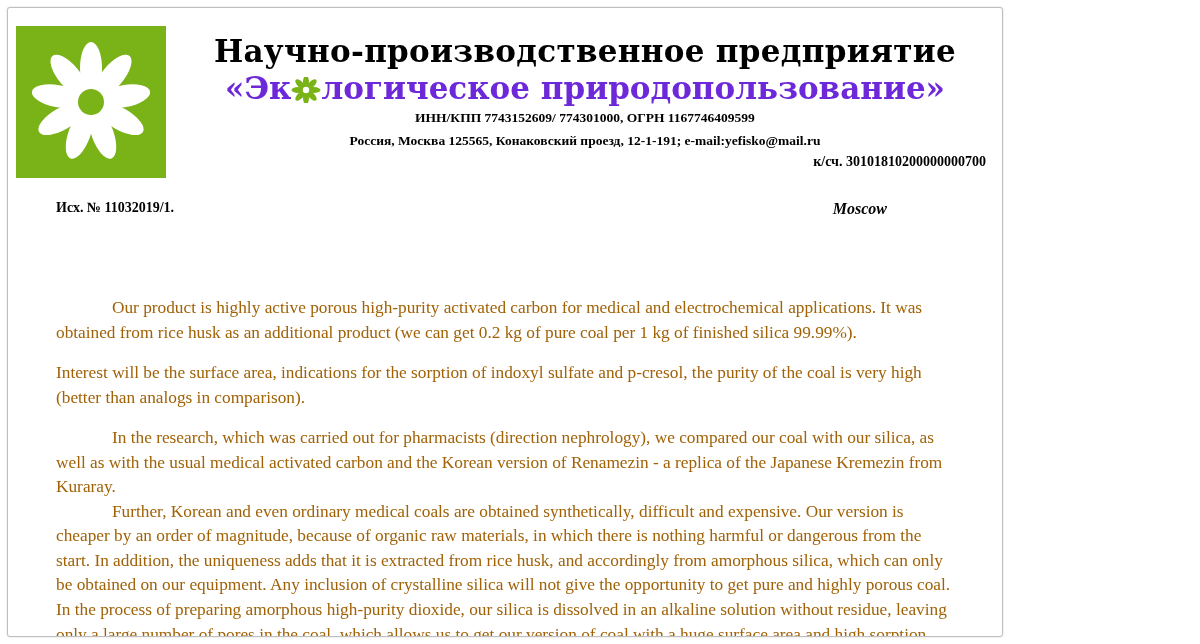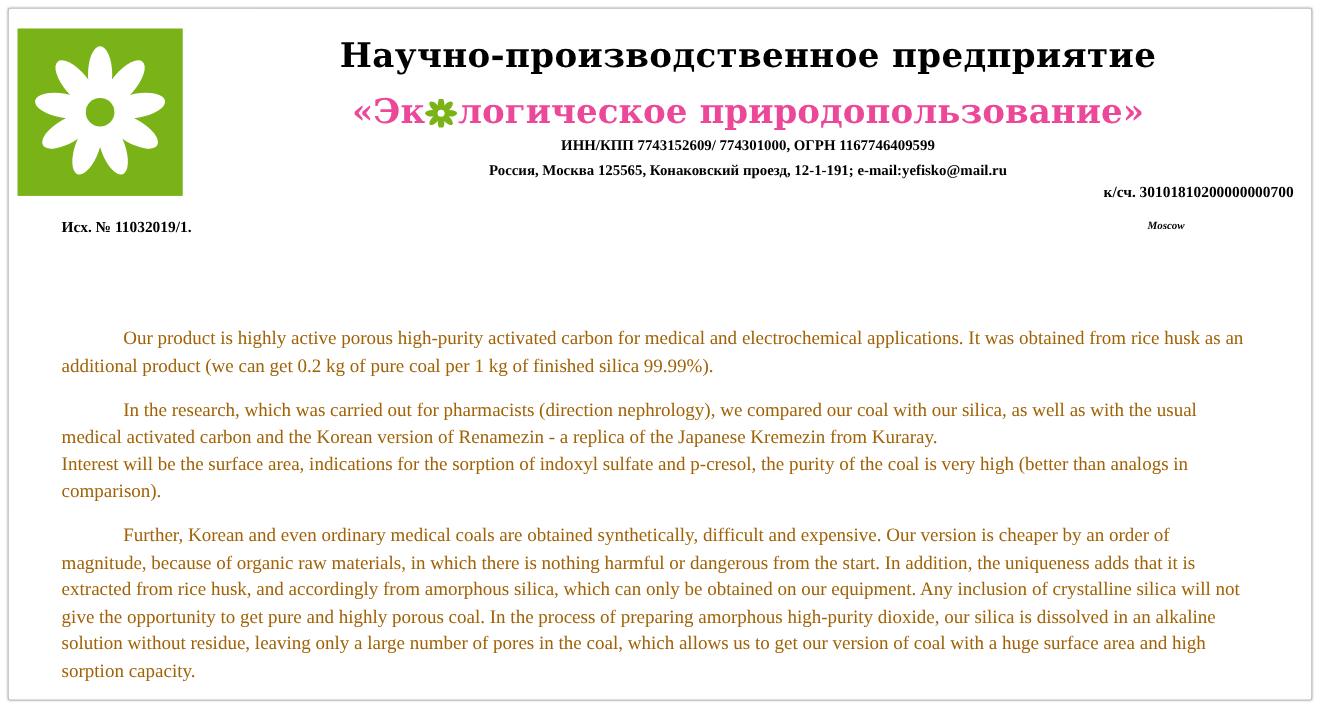--- a/index.html
+++ b/index.html
@@ -17,21 +17,21 @@
     position: relative;
     width: 1200px;
     height: 644px;
     box-sizing: border-box;
     background: #ffffff;
   }
   .sheet {
     position: absolute;
     left: 7px;
     top: 7px;
-    width: 1186px;
+    width: 996px;
     height: 630px;
     box-sizing: border-box;
     border: 1px solid #bfbfbf;
     border-radius: 3px;
     background: #ffffff;
     box-shadow: 0 0 2px rgba(0,0,0,0.18);
     overflow: hidden;
   }
 
   
@@ -62,23 +62,23 @@
     font-size: 31px;
     letter-spacing: 0.3px;
     color: #000;
     line-height: 1.12;
     white-space: nowrap;
   }
   .org-line2 {
     font-family: "DejaVu Serif", serif;
     font-weight: bold;
     font-size: 31px;
-    color: #ec4899;
+    color: #6d28d9;
     line-height: 1.12;
-    margin-top: 16px;
+    margin-top: 2px;
     white-space: nowrap;
     position: relative;
   }
   .org-line2 .mark {
     display: inline-block;
     width: 30px;
     height: 26px;
     vertical-align: -4px;
     position: relative;
   }
@@ -123,21 +123,21 @@
     font-size: 14px;
     color: #000;
   }
   .ref-city {
     position: absolute;
     right: 115px;
     top: 4px;
     font-family: "Liberation Serif", serif;
     font-style: italic;
     font-weight: bold;
-    font-size: 10px;
+    font-size: 16px;
     color: #000;
   }
 
   
   .body-text {
     margin: 64px 48px 0 48px;
     font-family: "Liberation Serif", serif;
     font-size: 17.3px;
     line-height: 1.42;
     color: #a16207;
@@ -203,19 +203,19 @@
       </div>
     </div>
 
     <div class="refline">
       <div class="ref-no">Исх. № 11032019/1.</div>
       <div class="ref-city">Moscow</div>
     </div>
 
     <div class="body-text">
       <p class="para indent">Our product is highly active porous high-purity activated carbon for medical and electrochemical applications. It was obtained from rice husk as an additional product (we can get 0.2 kg of pure coal per 1 kg of finished silica 99.99%).</p>
+      <p class="para nogap">Interest will be the surface area, indications for the sorption of indoxyl sulfate and p-cresol, the purity of the coal is very high (better than analogs in comparison).</p>
       <p class="para indent tight">In the research, which was carried out for pharmacists (direction nephrology), we compared our coal with our silica, as well as with the usual medical activated carbon and the Korean version of Renamezin - a replica of the Japanese Kremezin from Kuraray.</p>
-      <p class="para nogap">Interest will be the surface area, indications for the sorption of indoxyl sulfate and p-cresol, the purity of the coal is very high (better than analogs in comparison).</p>
       <p class="para indent">Further, Korean and even ordinary medical coals are obtained synthetically, difficult and expensive. Our version is cheaper by an order of magnitude, because of organic raw materials, in which there is nothing harmful or dangerous from the start. In addition, the uniqueness adds that it is extracted from rice husk, and accordingly from amorphous silica, which can only be obtained on our equipment. Any inclusion of crystalline silica will not give the opportunity to get pure and highly porous coal. In the process of preparing amorphous high-purity dioxide, our silica is dissolved in an alkaline solution without residue, leaving only a large number of pores in the coal, which allows us to get our version of coal with a huge surface area and high sorption capacity.</p>
     </div>
 
   </div>
 </div>
 
 </body></html>

